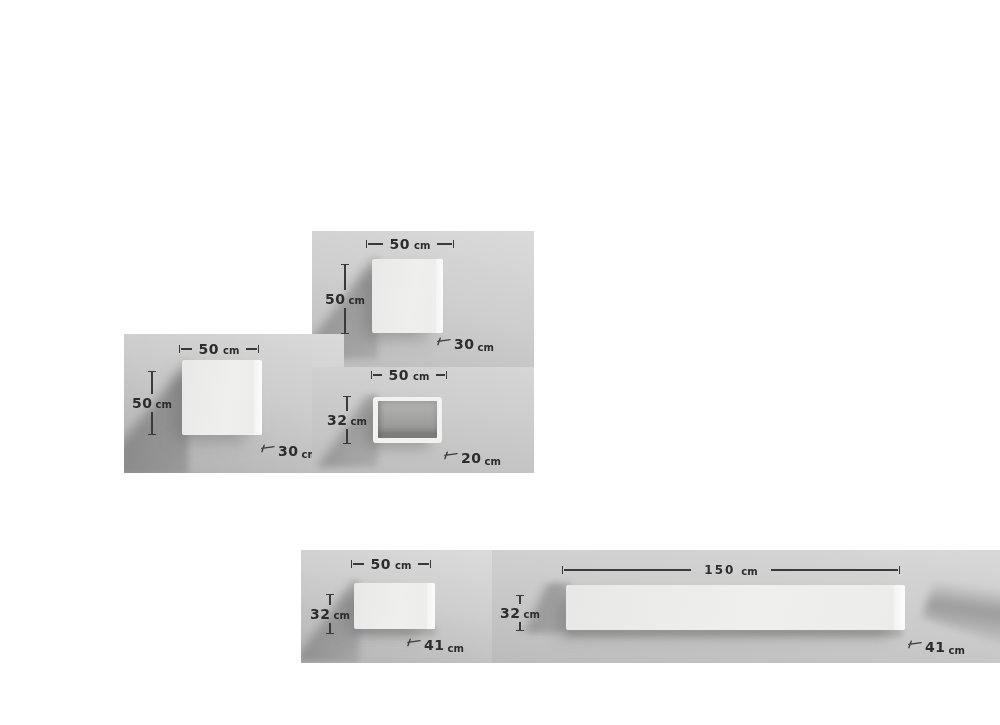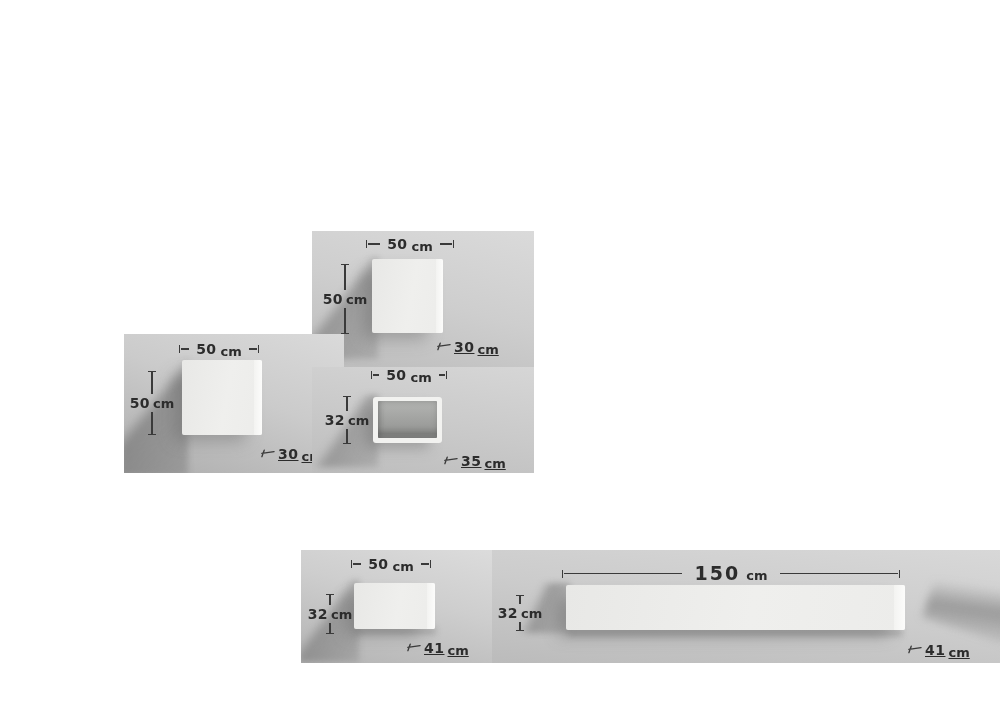--- a/index.html
+++ b/index.html
@@ -54,41 +54,41 @@
   .box-frame{position:absolute;left:61px;top:30px;width:69px;height:46px;border-radius:3px;
     background:#f2f2f0;box-shadow:-10px 8px 14px -3px rgba(96,96,96,.40);}
   .box-cavity{position:absolute;left:5px;top:4px;right:5px;bottom:5px;border-radius:1px;
     background:linear-gradient(180deg,#b4b5b3 0%,#9b9c9a 68%,#8a8b89 88%,#9fa09e 100%);
     box-shadow:inset 0 -6px 8px -3px rgba(60,60,60,.45), inset 3px 2px 6px -2px rgba(70,70,70,.35);}
   
   .hdim{position:absolute;display:flex;align-items:center;}
   .hdim .tick{width:1px;height:8px;background:#3a3a3a;flex:0 0 auto;}
   .hdim .seg{height:1.5px;background:#3a3a3a;flex:1 1 auto;margin:0 1px;}
   .num{font-size:14px;font-weight:700;letter-spacing:.5px;line-height:1;white-space:nowrap;}
-  .unit{font-size:13px;font-weight:700;line-height:1;white-space:nowrap;}
+  .unit{font-size:10px;font-weight:700;line-height:1;white-space:nowrap;}
   .hdim .num{margin:0 2px 0 6px;}
   .hdim .unit{margin:0 6px 0 2px;position:relative;top:2px;}
   .panel-a .hdim{left:54px;top:6px;width:88px;}
   .panel-b .hdim{left:55px;top:8px;width:80px;}
   .panel-c .hdim{left:59px;top:1px;width:76px;}
   .panel-d .hdim{left:50px;top:7px;width:80px;}
   .panel-e .hdim{left:70px;top:14px;width:338px;}
-  .panel-e .hdim .num{font-size:19px;letter-spacing:2px;margin-left:12px;}
+  .panel-e .hdim .num{font-size:12px;letter-spacing:2px;margin-left:12px;}
   .panel-e .hdim .unit{margin-right:12px;margin-left:4px;}
   .vdim{position:absolute;display:flex;flex-direction:column;align-items:center;}
   .vdim .tick{width:8px;height:1px;background:#3a3a3a;flex:0 0 auto;}
   .vdim .vseg{width:1.5px;background:#3a3a3a;flex:1 1 auto;}
   .vdim .vlabel{display:flex;align-items:baseline;margin:2px 0;}
   .vdim .unit{margin-left:3px;}
   .panel-a .vdim{left:10px;top:33px;width:46px;height:70px;}
   .panel-b .vdim{left:5px;top:37px;width:46px;height:64px;}
   .panel-c .vdim{left:13px;top:29px;width:44px;height:48px;}
   .panel-d .vdim{left:7px;top:44px;width:44px;height:40px;}
   .panel-e .vdim{left:4px;top:45px;width:48px;height:36px;}
-  .ddim{position:absolute;display:flex;align-items:center;text-decoration:underline;}
+  .ddim{position:absolute;display:flex;align-items:flex-start;}
   .ddim svg{width:15px;height:12px;margin-top:1px;flex:0 0 auto;}
   .ddim .num{margin-left:3px;margin-top:3px;}
   .ddim .unit{margin-left:3px;margin-top:9px;}
   .panel-a .ddim{left:124px;top:103px;}
   .panel-b .ddim{left:136px;top:107px;}
   .panel-c .ddim{left:131px;top:81px;}
   .panel-d .ddim{left:105px;top:85px;}
   .panel-e .ddim{left:415px;top:87px;}
 </style>
 </head>
@@ -177,21 +177,21 @@
       <span class="num">32</span>
       <span class="unit">cm</span>
     </span>
     <span class="vseg"></span>
       <span class="tick"></span>
   </div>
   <div class="ddim">
     <svg viewBox="0 0 16 12">
         <path d="M2 10 L4.5 3 M2 6.5 L15 4.5" stroke="#3a3a3a" stroke-width="1.4" fill="none" stroke-linecap="round"></path>
       </svg>
-    <span class="num">35</span>
+    <span class="num">20</span>
     <span class="unit">cm</span>
   </div>
 </figure>
 
 <figure class="panel panel-d">
   <div class="photo-bg"></div>
   <div class="wedge"></div>
   <div class="under-shadow"></div>
   <div class="module"></div>
   <div class="hdim">

